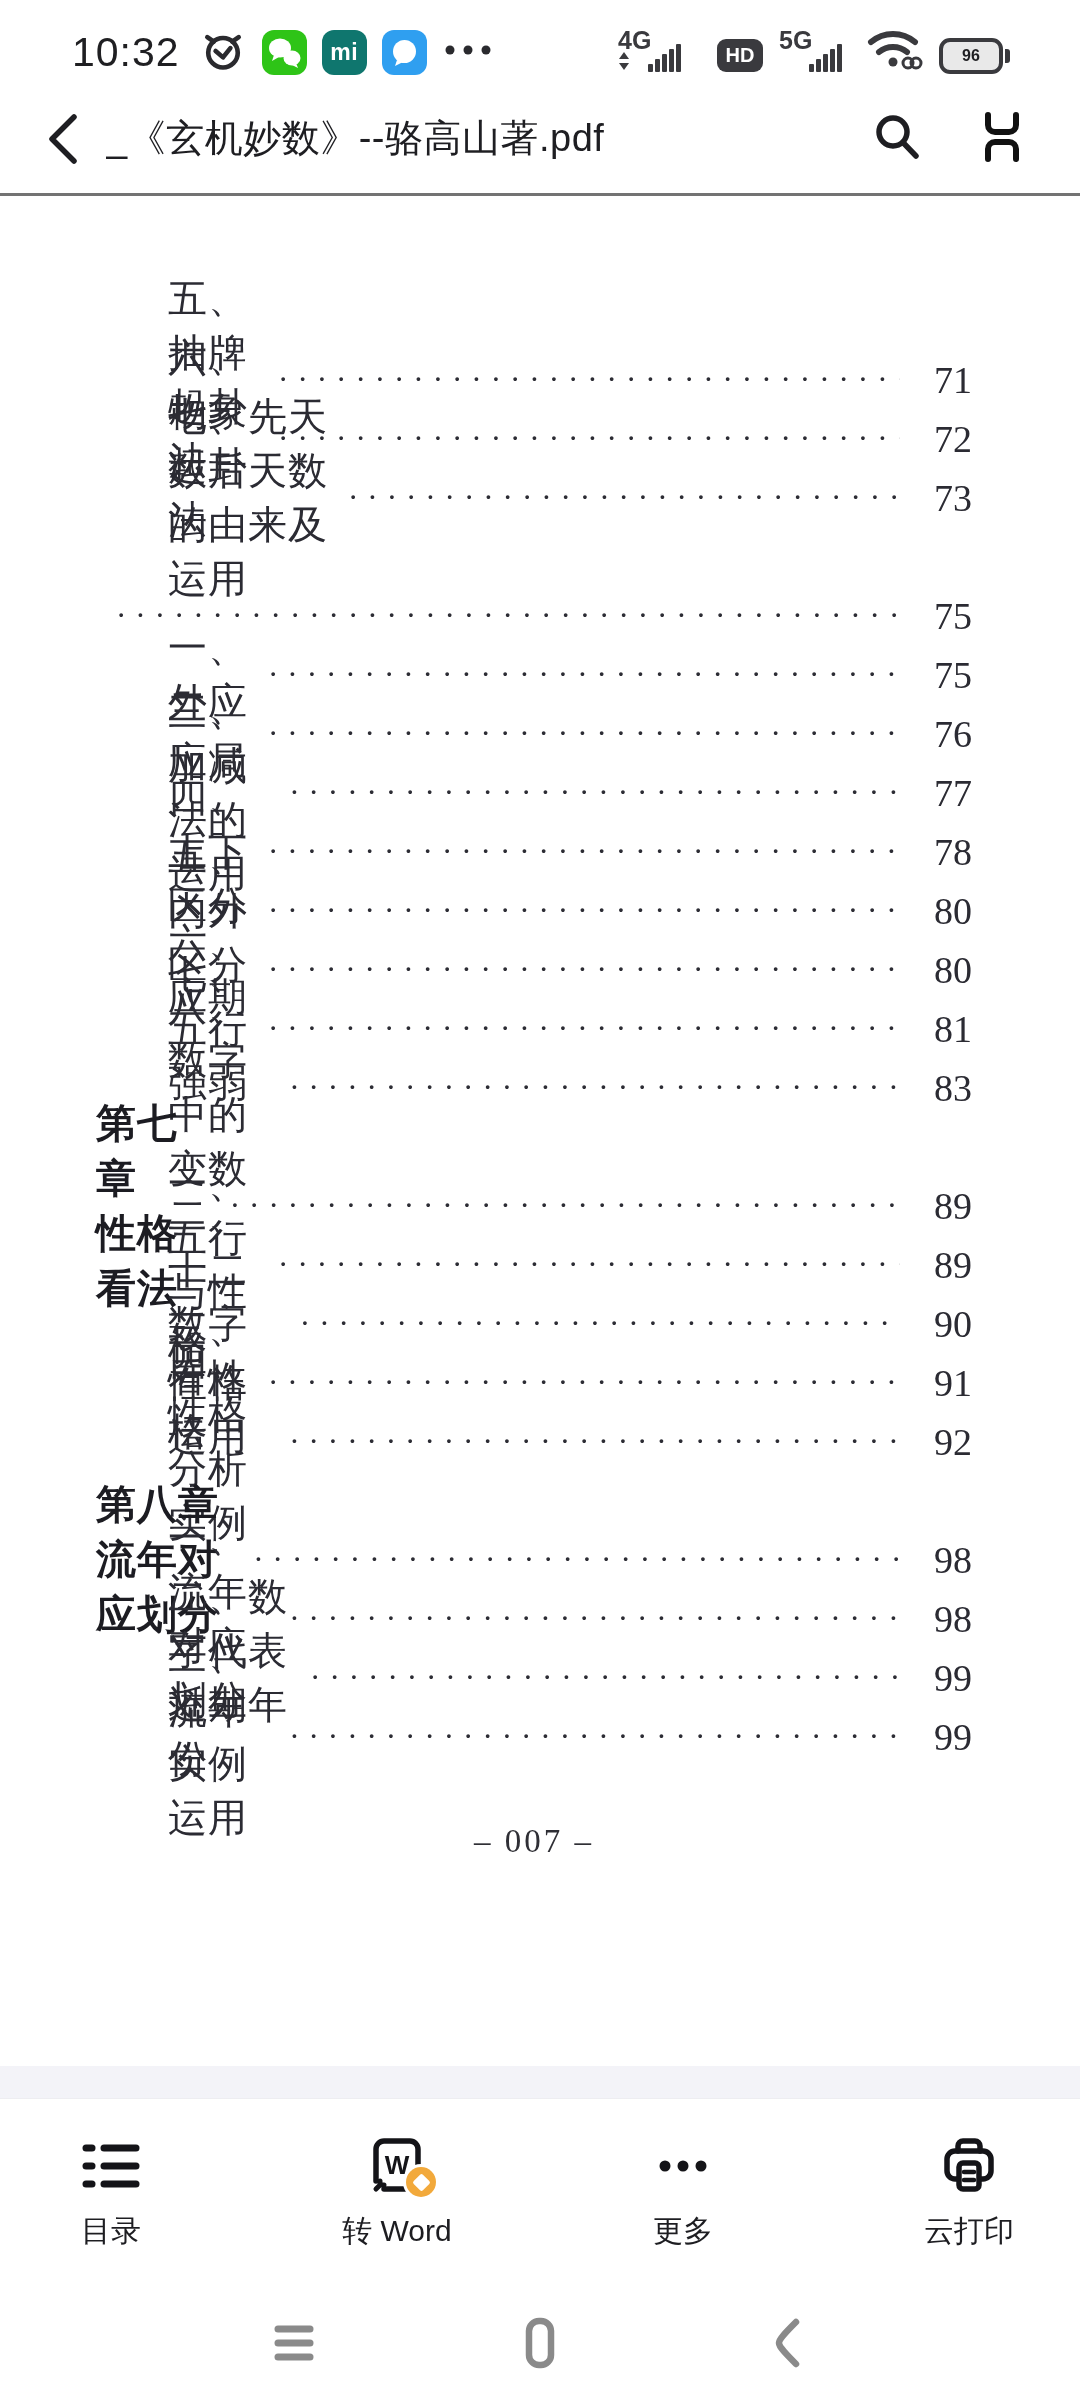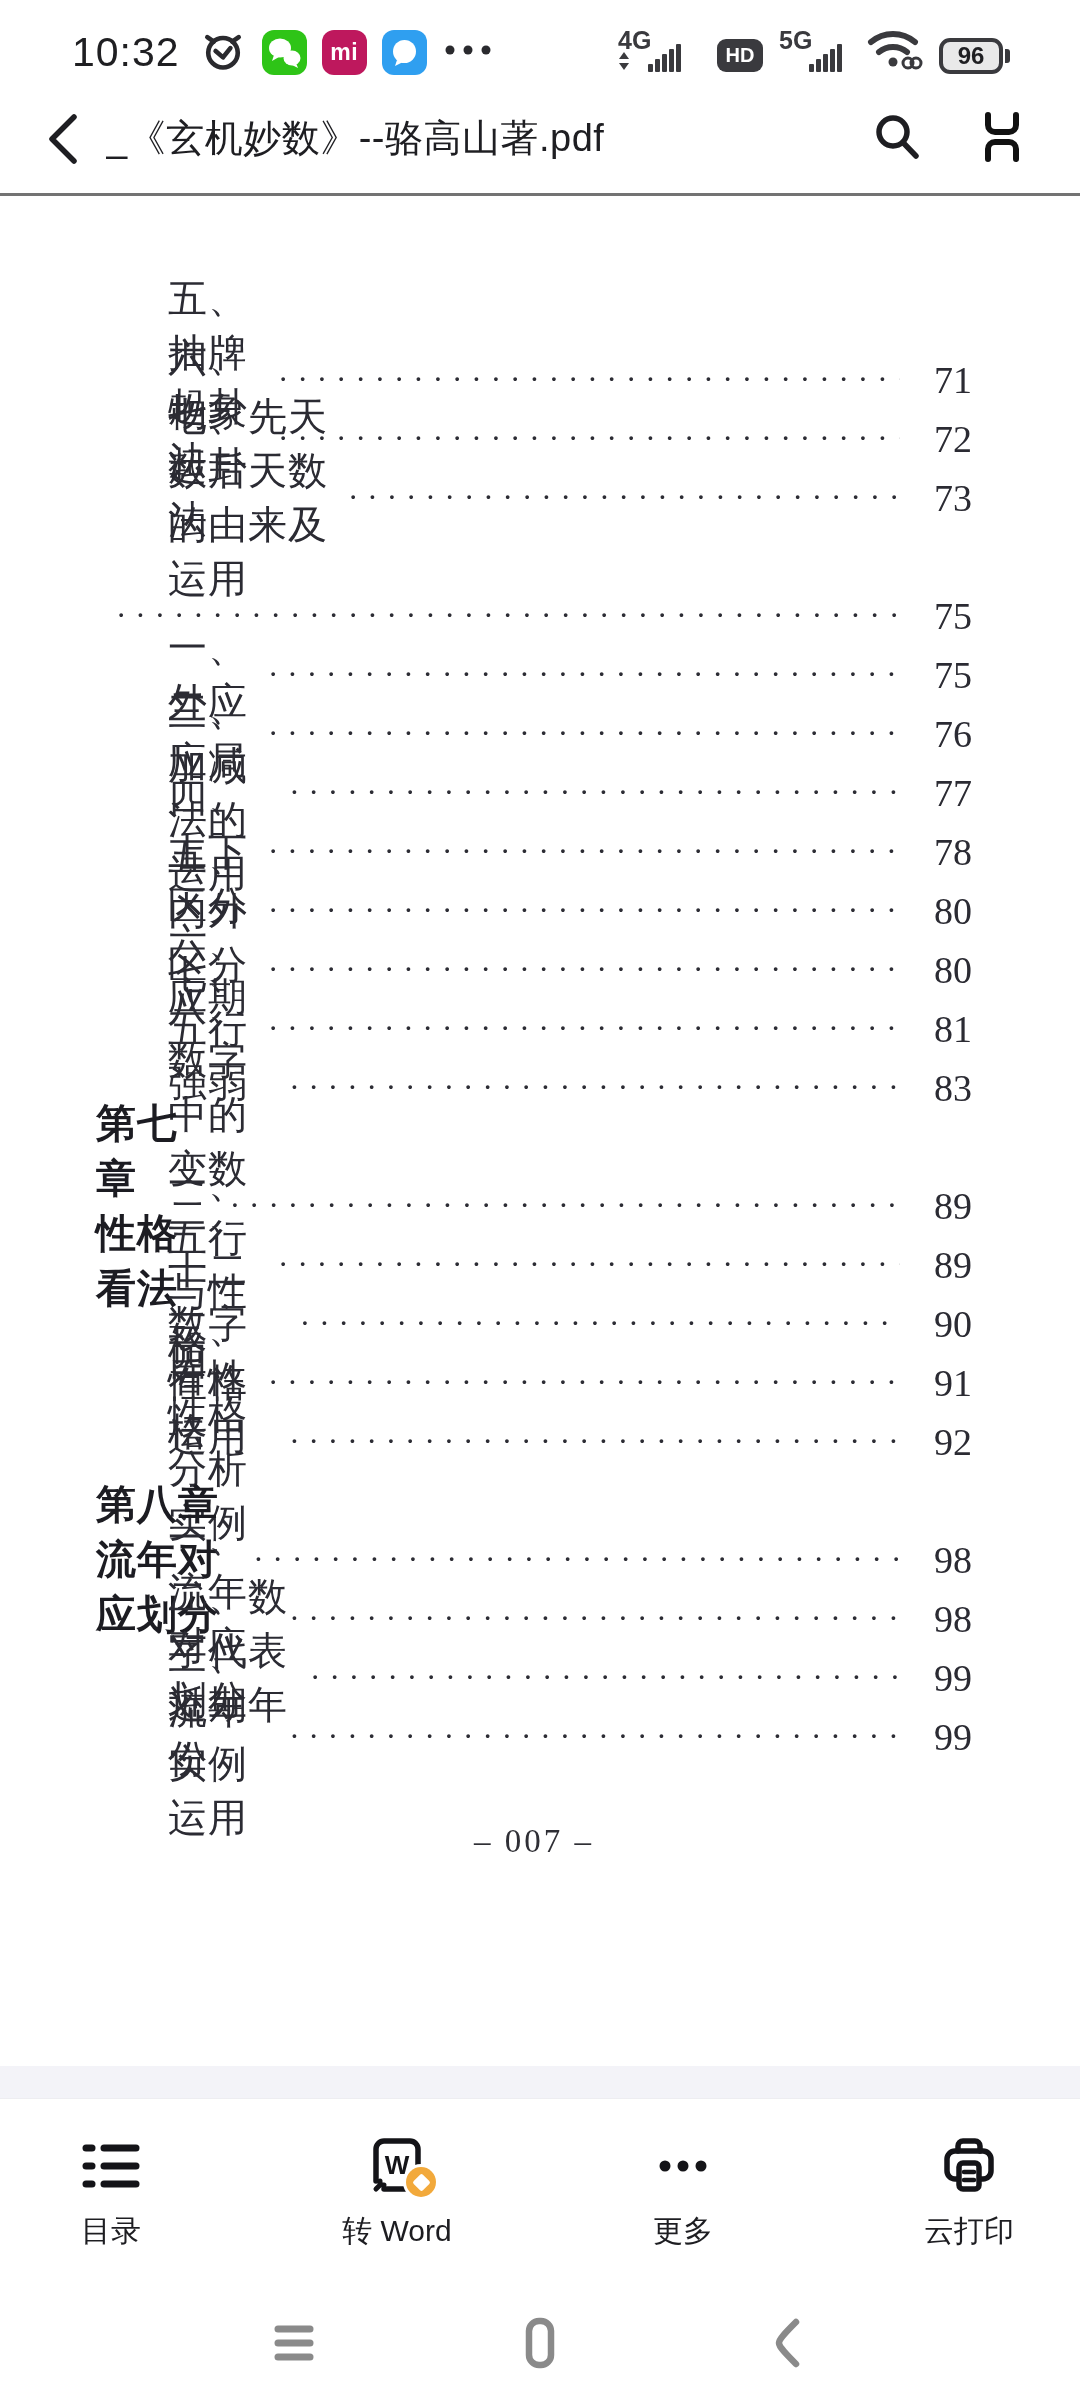--- a/index.html
+++ b/index.html
@@ -7,35 +7,35 @@
   body { font-family:"Liberation Sans", sans-serif; }
   .screen { position:relative; width:1080px; height:2400px; background:#ffffff; overflow:hidden; }
 
   
   .status-bar { position:absolute; top:0; left:0; width:1080px; height:84px;
     display:flex; align-items:center; padding:20px 70px 0 72px; }
   .sb-left { display:flex; align-items:center; gap:15px; }
   .sb-time { font-size:41px; font-weight:500; color:#1f1f22; letter-spacing:1px; margin-right:4px; }
   .app-chip { width:45px; height:45px; border-radius:12px; display:flex; align-items:center; justify-content:center; }
   .chip-wechat { background:#2ec417; position:relative; }
-  .chip-mi { background:#be185d; }
+  .chip-mi { background:#0f766e; }
   .chip-msg { background:#2f9ff0; }
   .chip-mi span { color:#fff; font-size:23px; font-weight:700; letter-spacing:0.5px; }
   .sb-right { display:flex; align-items:flex-end; gap:16px; margin-left:auto; }
   .sig-group { position:relative; width:70px; height:54px; }
   .sig-label { position:absolute; top:0; left:0; font-size:25px; font-weight:600; color:#3a3a3e; }
   .sig-bars { position:absolute; right:0; bottom:4px; }
   .sig-arrows { position:absolute; left:-2px; bottom:4px; }
   .hd-badge { background:#3a3a3e; color:#fff; font-size:20px; font-weight:700;
     border-radius:9px; width:46px; height:33px; display:flex; align-items:center; justify-content:center; margin-bottom:8px;margin-left:13px; }
   .wifi-box { margin-bottom:4px; }
   .battery { display:flex; align-items:center; margin-bottom:6px; }
   .battery-body { width:64px; height:36px; border:4px solid #3a3a3e; border-radius:11px;
     background:#e9e9e9; display:flex; align-items:center; justify-content:center; }
-  .battery-body span { font-size:24px; font-weight:600; color:#1f1f22; }
+  .battery-body span { font-size:16px; font-weight:600; color:#1f1f22; }
   .battery-nub { width:5px; height:14px; background:#3a3a3e; border-radius:0 3px 3px 0; margin-left:2px; }
 
   
   .header { position:absolute; top:84px; left:0; width:1080px; height:112px; background:#fff;
     display:flex; align-items:center; padding:0 52px 0 42px; border-bottom:3px solid #737373; }
   .hdr-back { flex:0 0 auto; margin-right:24px; display:flex; }
   .hdr-title { flex:1 1 auto; font-size:38px; color:#1e1e22; white-space:nowrap; overflow:hidden;
     text-overflow:ellipsis; letter-spacing:0.5px; }
   .hdr-icons { display:flex; align-items:center; gap:52px; margin-left:20px; }
 

